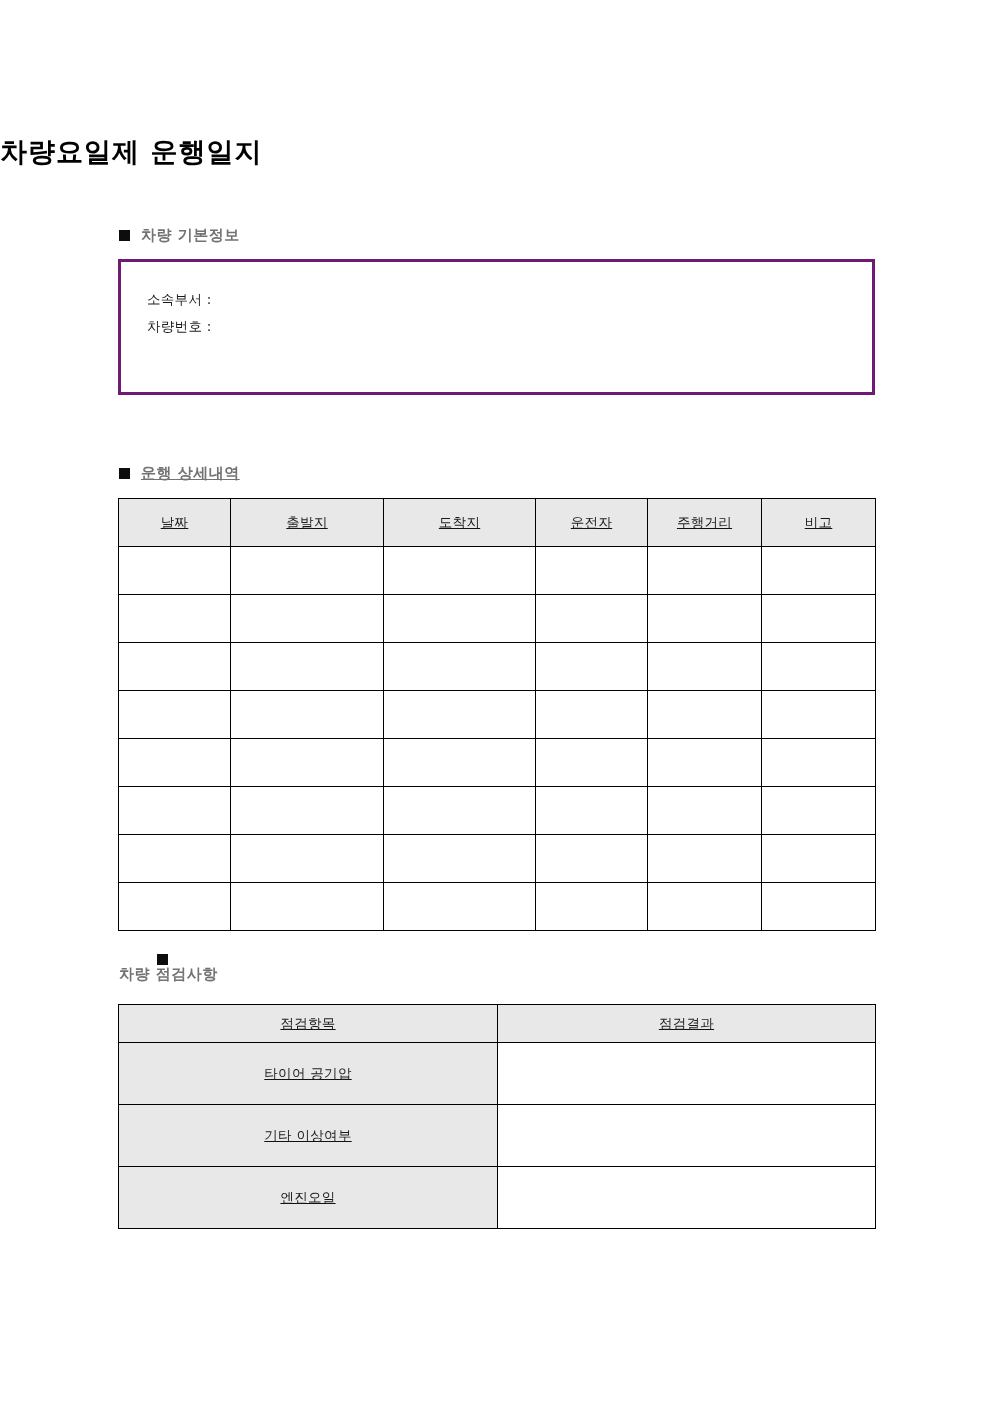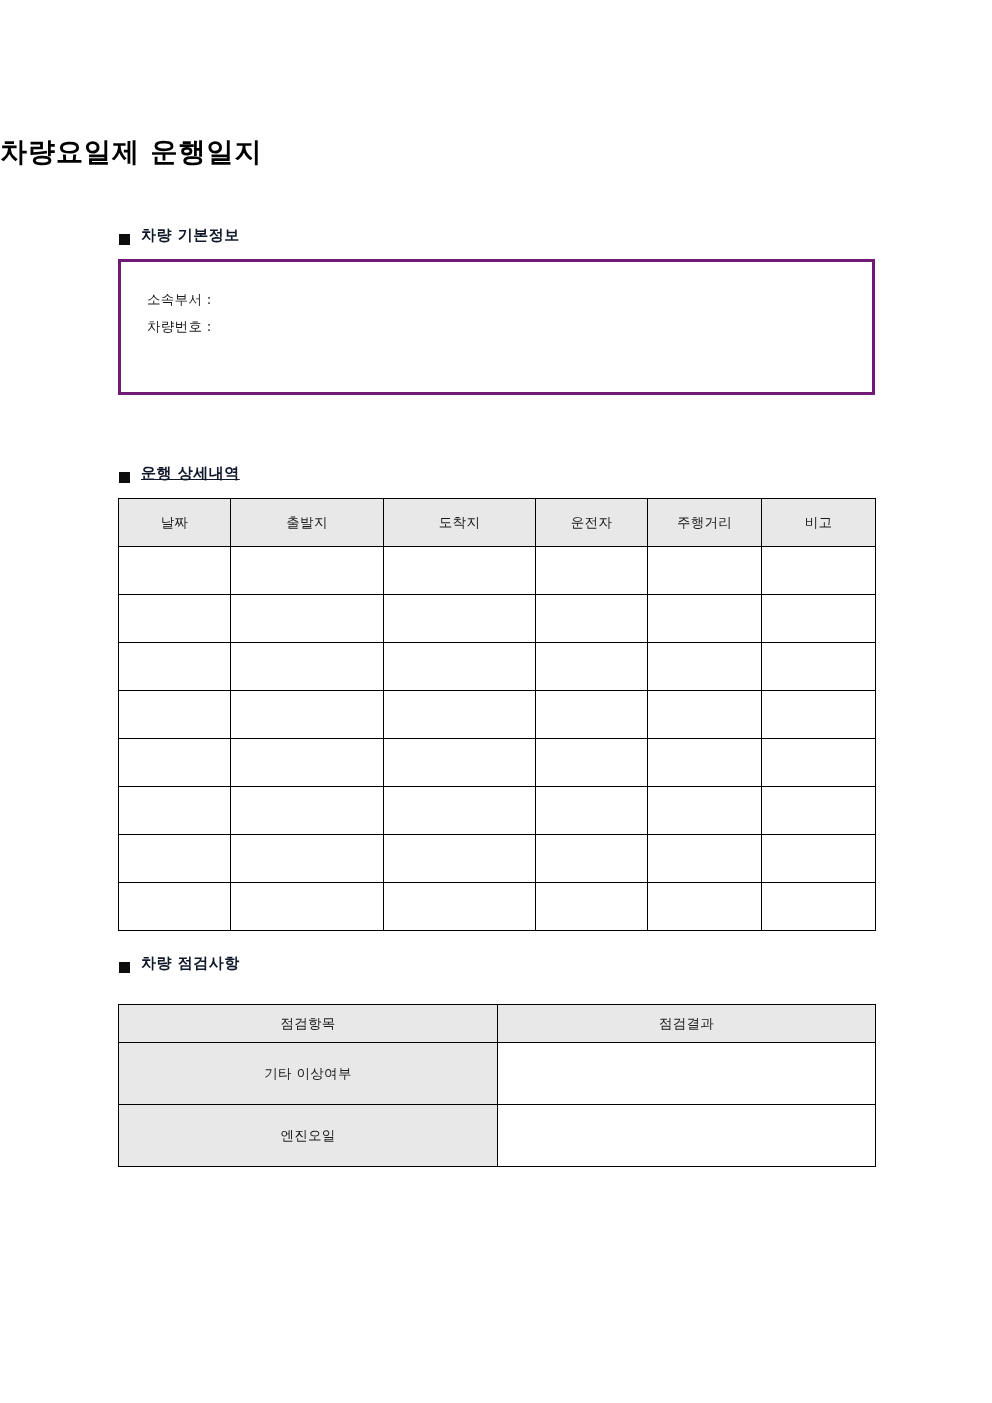--- a/index.html
+++ b/index.html
@@ -32,25 +32,25 @@
     letter-spacing: 1px;
     margin: 0;
     padding-top: 136px;
     line-height: 1.2;
     color: #000000;
   }
 
   
   .section-heading {
     display: flex;
-    align-items: flex-end;
+    align-items: center;
     margin-left: 119px;
     font-size: 15px;
     font-weight: bold;
-    color: #0f172a;
+    color: #737373;
     letter-spacing: 0.5px;
   }
   .section-marker {
     display: inline-block;
     width: 11px;
     height: 11px;
     background: #0d0d0d;
     margin-right: 11px;
     flex: none;
   }
@@ -73,20 +73,21 @@
     line-height: 27px;
     letter-spacing: 0.3px;
     white-space: pre;
   }
 
   
   table.grid {
     border-collapse: collapse;
     table-layout: fixed;
     background: #404040;
+    text-decoration: underline;
   }
   table.grid th,
   table.grid td {
     border: 1px solid #000000;
     padding: 0;
     font-weight: normal;
     font-size: 13.5px;
     color: #1a1a1a;
     text-align: center;
     vertical-align: middle;
@@ -125,21 +126,21 @@
     height: 61px;
   }
   #inspection-table td.result-cell {
     background: #ffffff;
     height: 61px;
   }
 
   
   #heading-basic   { position: absolute; top: 226px; }
   #heading-trips   { position: absolute; top: 464px; text-decoration: underline; }
-  #heading-check   { position: absolute; top: 954px; }
+  #heading-check   { position: absolute; top: 954px; flex-direction: column; }
 </style>
 </head>
 <body>
 
 <div class="page">
 
   <h1 class="doc-title">차량요일제 운행일지</h1>
 
   <div class="section-heading" id="heading-basic">
     <span class="section-marker"></span>
@@ -254,20 +255,24 @@
       <col style="width:378px">
     </colgroup>
     <thead>
       <tr>
         <th>점검항목</th>
         <th>점검결과</th>
       </tr>
     </thead>
     <tbody id="inspection-body">
         <tr>
+          <td class="item-cell">타이어 공기압</td>
+          <td class="result-cell"></td>
+        </tr>
+        <tr>
           <td class="item-cell">기타 이상여부</td>
           <td class="result-cell"></td>
         </tr>
         <tr>
           <td class="item-cell">엔진오일</td>
           <td class="result-cell"></td>
         </tr>
       </tbody>
   </table>
 

